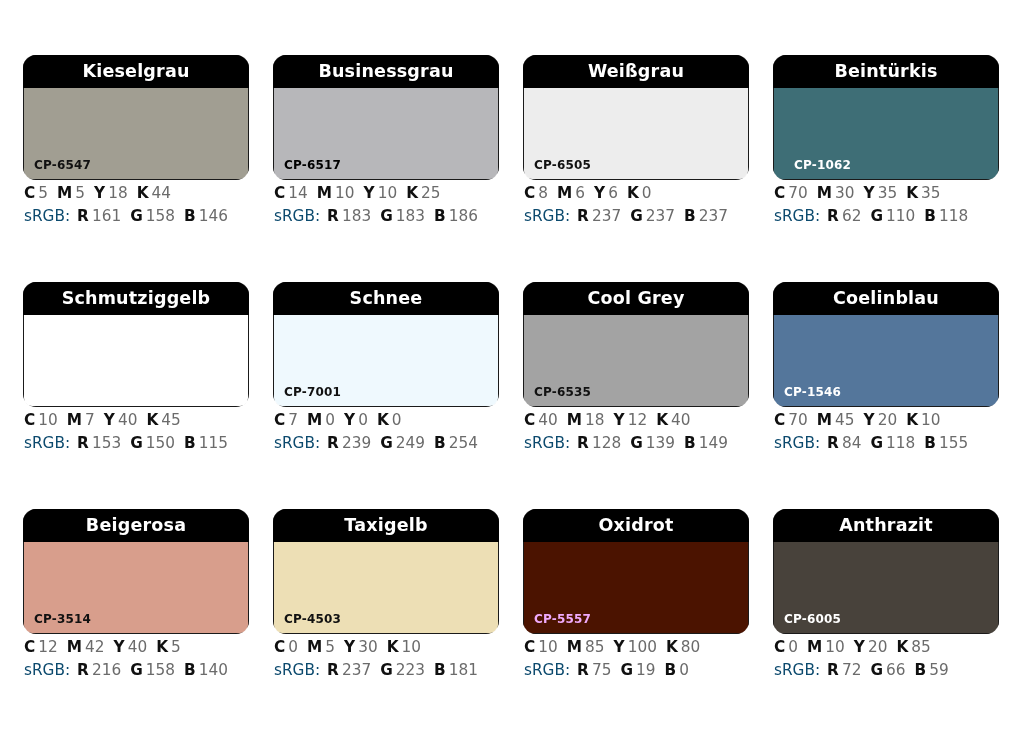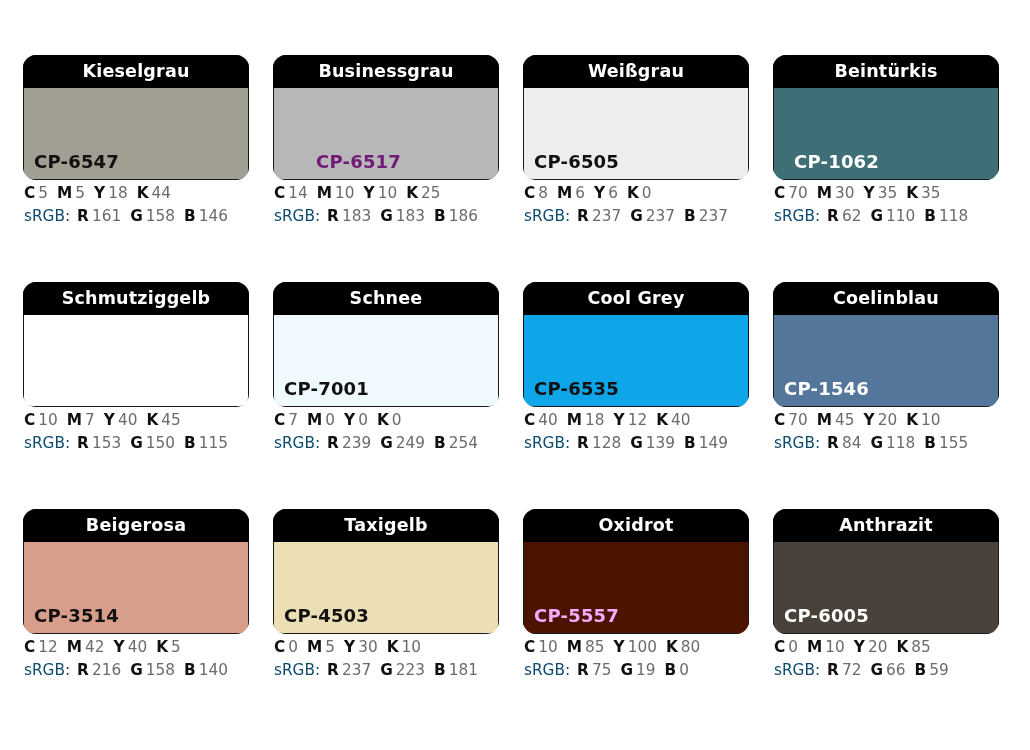--- a/index.html
+++ b/index.html
@@ -64,21 +64,21 @@
   }
 
   .swatch-body {
     height: 92px;
     position: relative;
     display: flex;
     align-items: flex-end;
   }
 
   .swatch-code {
-    font-size: 18px;
+    font-size: 12px;
     font-weight: bold;
     padding: 0 0 9px 11px;
     letter-spacing: 0.2px;
     line-height: 1;
   }
 
   .specs {
     padding-top: 2px;
     padding-left: 1px;
   }
@@ -119,21 +119,21 @@
       </div>
       <div class="specs">
         <div class="spec-line"><span class="pair"><span class="ch">C</span> <span class="val">5</span></span><span class="pair"><span class="ch">M</span> <span class="val">5</span></span><span class="pair"><span class="ch">Y</span> <span class="val">18</span></span><span class="pair"><span class="ch">K</span> <span class="val">44</span></span></div>
         <div class="spec-line"><span class="lbl rgb-label">sRGB:</span><span class="pair"><span class="ch">R</span> <span class="val">161</span></span><span class="pair"><span class="ch">G</span> <span class="val">158</span></span><span class="pair"><span class="ch">B</span> <span class="val">146</span></span></div>
       </div>
     </div>
     <div class="card">
       <div class="swatch-box">
         <div class="swatch-header">Businessgrau</div>
         <div class="swatch-body" style="background: rgb(183, 183, 186);">
-          <div class="swatch-code" style="color: #701a75; margin-left: 32px;">CP-6517</div>
+          <div class="swatch-code" style="color: #000000;">CP-6517</div>
         </div>
       </div>
       <div class="specs">
         <div class="spec-line"><span class="pair"><span class="ch">C</span> <span class="val">14</span></span><span class="pair"><span class="ch">M</span> <span class="val">10</span></span><span class="pair"><span class="ch">Y</span> <span class="val">10</span></span><span class="pair"><span class="ch">K</span> <span class="val">25</span></span></div>
         <div class="spec-line"><span class="lbl rgb-label">sRGB:</span><span class="pair"><span class="ch">R</span> <span class="val">183</span></span><span class="pair"><span class="ch">G</span> <span class="val">183</span></span><span class="pair"><span class="ch">B</span> <span class="val">186</span></span></div>
       </div>
     </div>
     <div class="card">
       <div class="swatch-box">
         <div class="swatch-header">Weißgrau</div>
@@ -175,21 +175,21 @@
         </div>
       </div>
       <div class="specs">
         <div class="spec-line"><span class="pair"><span class="ch">C</span> <span class="val">7</span></span><span class="pair"><span class="ch">M</span> <span class="val">0</span></span><span class="pair"><span class="ch">Y</span> <span class="val">0</span></span><span class="pair"><span class="ch">K</span> <span class="val">0</span></span></div>
         <div class="spec-line"><span class="lbl rgb-label">sRGB:</span><span class="pair"><span class="ch">R</span> <span class="val">239</span></span><span class="pair"><span class="ch">G</span> <span class="val">249</span></span><span class="pair"><span class="ch">B</span> <span class="val">254</span></span></div>
       </div>
     </div>
     <div class="card">
       <div class="swatch-box">
         <div class="swatch-header">Cool Grey</div>
-        <div class="swatch-body" style="background: #0ea5e9;">
+        <div class="swatch-body" style="background: #a3a3a3;">
           <div class="swatch-code" style="color: rgb(17, 17, 17);">CP-6535</div>
         </div>
       </div>
       <div class="specs">
         <div class="spec-line"><span class="pair"><span class="ch">C</span> <span class="val">40</span></span><span class="pair"><span class="ch">M</span> <span class="val">18</span></span><span class="pair"><span class="ch">Y</span> <span class="val">12</span></span><span class="pair"><span class="ch">K</span> <span class="val">40</span></span></div>
         <div class="spec-line"><span class="lbl rgb-label">sRGB:</span><span class="pair"><span class="ch">R</span> <span class="val">128</span></span><span class="pair"><span class="ch">G</span> <span class="val">139</span></span><span class="pair"><span class="ch">B</span> <span class="val">149</span></span></div>
       </div>
     </div>
     <div class="card">
       <div class="swatch-box">

